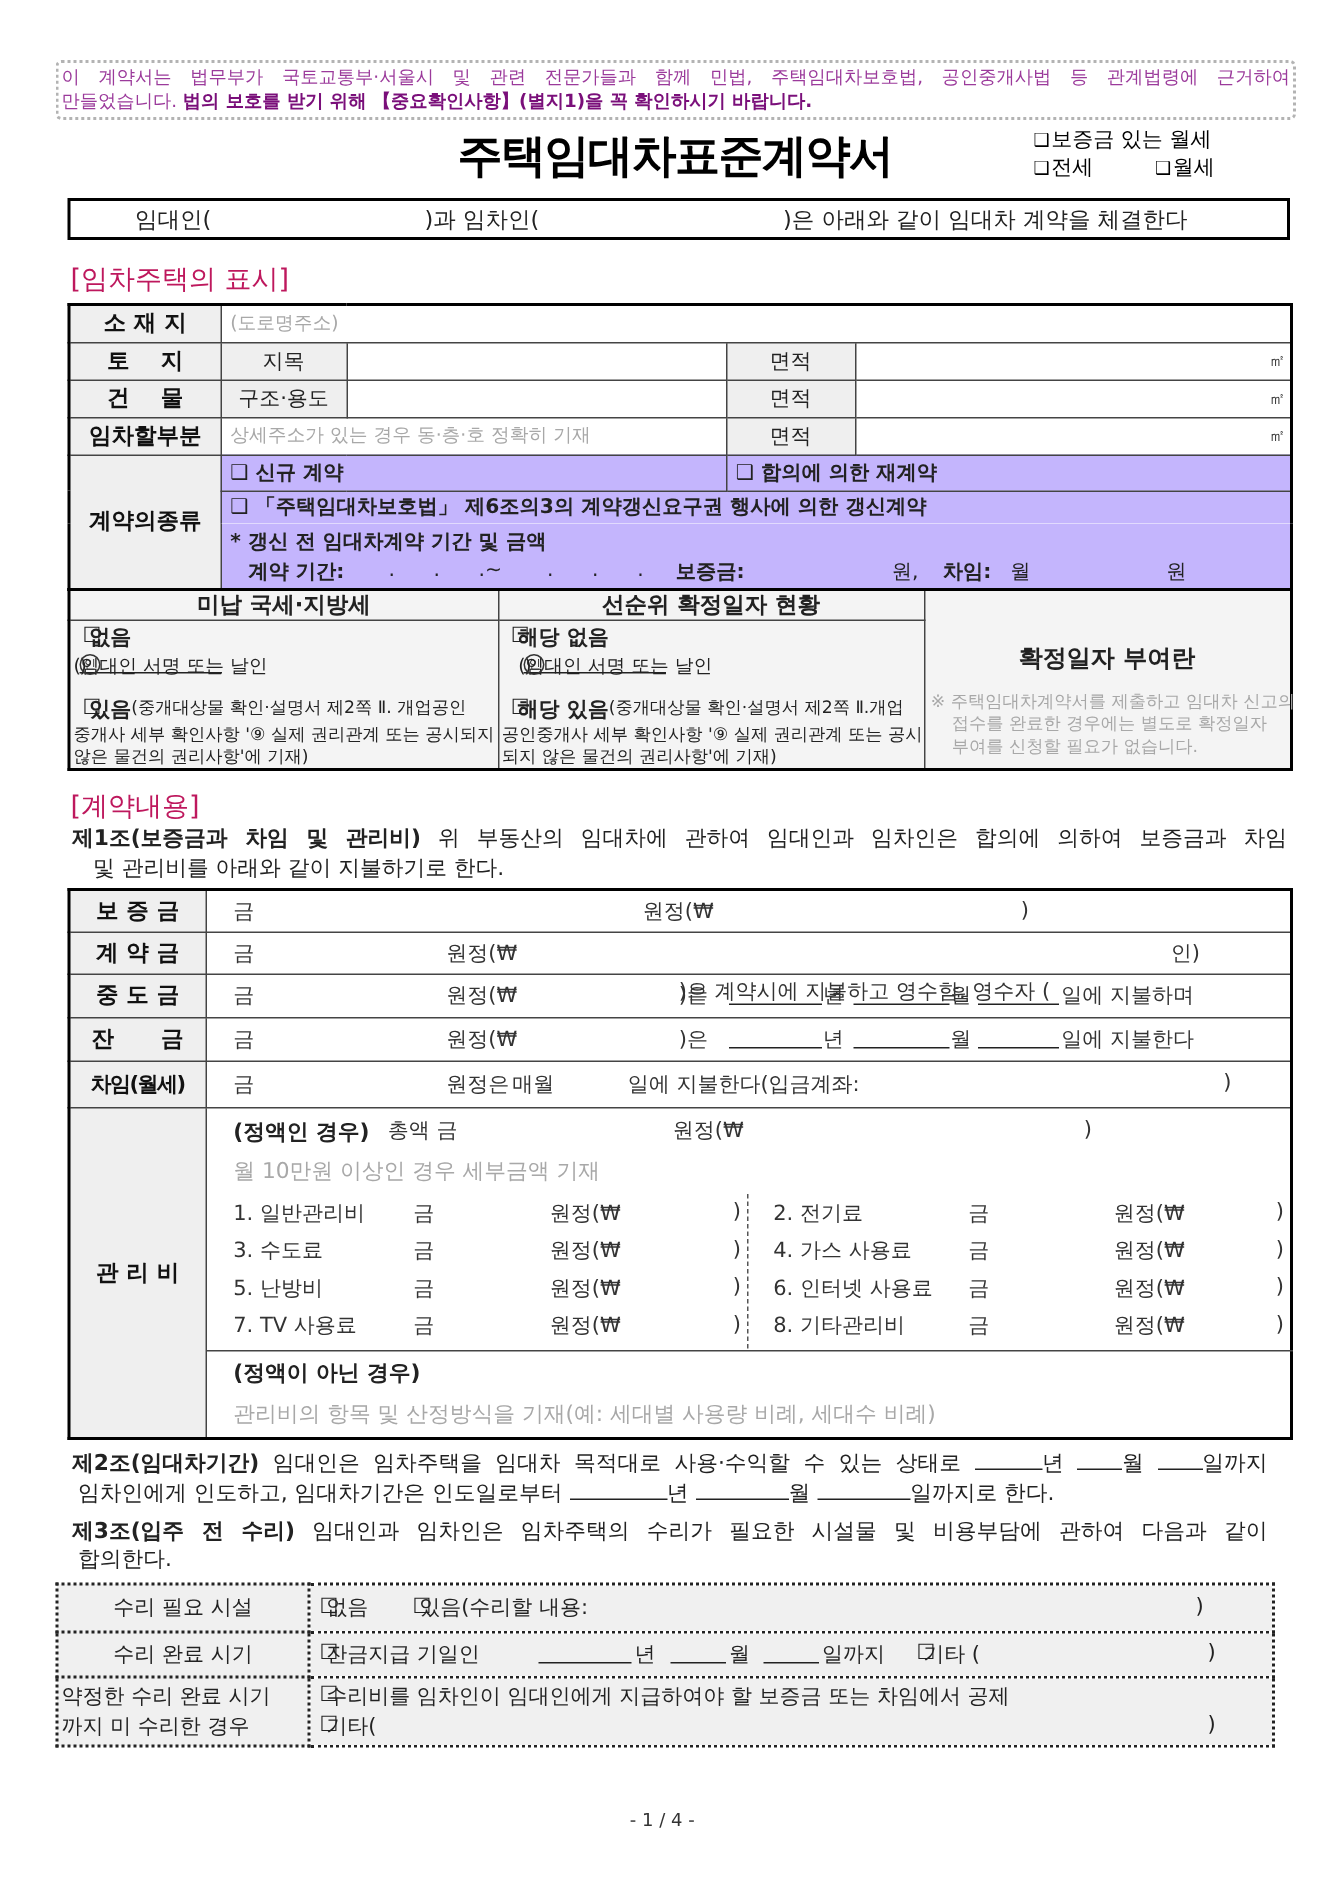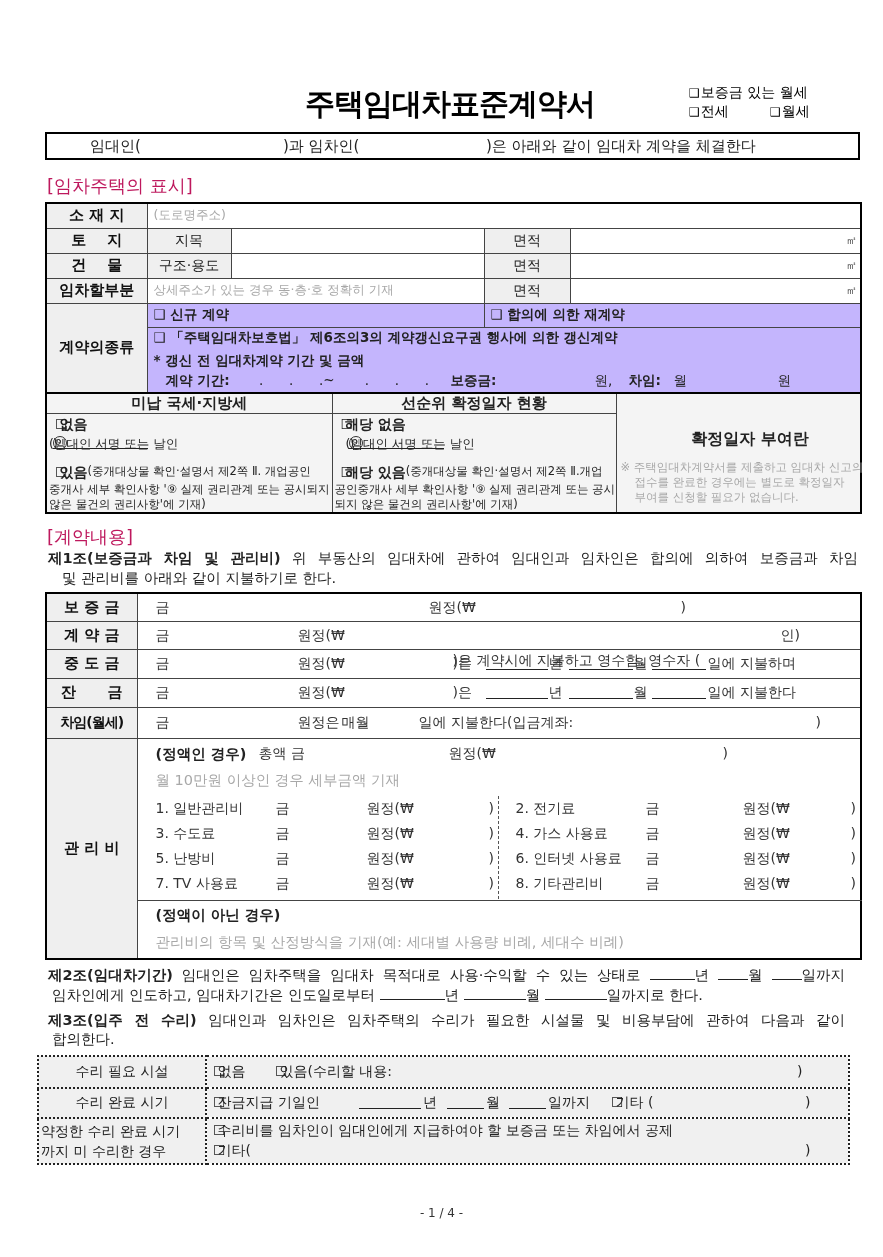--- a/index.html
+++ b/index.html
@@ -52,32 +52,36 @@
   .repair{left:37px;top:1055px;width:811px;border:2px dotted #222;}
   .repair td{border:2px dotted #222;background:#f0f0f0;font-size:14px;color:#222;}
   .repair .rl{text-align:center;white-space:pre;}
   .footer{left:0;top:1206px;width:883px;text-align:center;font-size:12px;color:#333;}
 </style>
 </head>
 <body>
 
 <div class="page">
 
+  <div class="abs notice">
+    <div class="l1">이 계약서는 법무부가 국토교통부·서울시 및 관련 전문가들과 함께 민법, 주택임대차보호법, 공인중개사법 등 관계법령에 근거하여</div>
+    <div><span>만들었습니다. </span><span class="b">법의 보호를 받기 위해 【중요확인사항】(별지1)을 꼭 확인하시기 바랍니다.</span></div>
+  </div>
 
   <div class="abs title">주택임대차표준계약서</div>
   <div class="abs kind" style="left:689px;top:84px;text-align:center;"><span class="cbx">❑</span><span>보증금 있는 월세</span></div>
   <div class="abs kind" style="left:689px;top:103px;"><span class="cbx">❑</span><span>전세</span></div>
   <div class="abs kind" style="left:770px;top:103px;"><span class="cbx">❑</span><span>월세</span></div>
 
   <div class="abs party">
     <span style="left:43px;">임대인(</span>
     <span style="left:110px;width:120px;height:20px;"></span>
     <span style="left:236px;">)과 임차인(</span>
     <span style="left:330px;width:130px;height:20px;"></span>
-    <span style="left:439px;text-align:center;">)은 아래와 같이 임대차 계약을 체결한다</span>
+    <span style="left:475px;text-align:center;">)은 아래와 같이 임대차 계약을 체결한다</span>
   </div>
 
   <div class="abs h2" style="left:47px;top:174px;">[임차주택의 표시]</div>
 
   <table class="t1">
     <colgroup>
         <col style="width:101px">
         <col style="width:84px">
         <col style="width:253px">
         <col style="width:86px">
@@ -135,21 +139,21 @@
     <colgroup>
         <col style="width:286px">
         <col style="width:284px">
         <col style="width:245px">
       </colgroup>
     <tbody>
         <tr style="height:19px">
       <td class="hd">미납 국세·지방세</td>
       <td class="hd">선순위 확정일자 현황</td>
       <td rowspan="2" class="rel">
-        <span class="bold" style="left:0;width:243px;text-align:center;top:35px;font-size:16px;padding-left:12px;">확정일자 부여란</span>
+        <span class="bold" style="left:0;width:243px;text-align:center;top:35px;font-size:16px;">확정일자 부여란</span>
         <span class="small gray" style="left:4px;top:66px;">※ 주택임대차계약서를 제출하고 임대차 신고의</span>
         <span class="small gray" style="left:18px;top:81px;">접수를 완료한 경우에는 별도로 확정일자</span>
         <span class="small gray" style="left:18px;top:96px;">부여를 신청할 필요가 없습니다.</span>
       </td>
     </tr>
     <tr style="height:99px">
       <td class="rel">
         <span style="left:8px;top:2px;"><span>☐</span> <b>없음</b></span>
         <span class="small" style="left:2px;top:22px;font-size:12.5px;"><span>(임대인 서명 또는 날인</span> <span class="blank" style="width:95px;"></span><span class="seal">인</span>)</span>
         <span style="left:8px;top:50px;"><span>☐</span> <b>있음</b><span class="small">(중개대상물 확인·설명서 제2쪽 Ⅱ. 개업공인</span></span>

